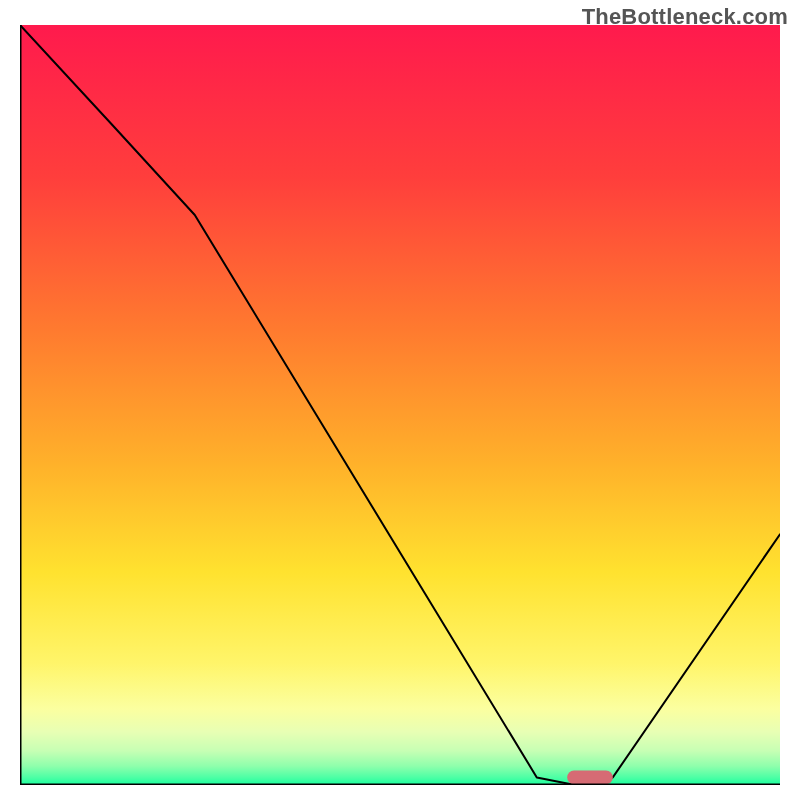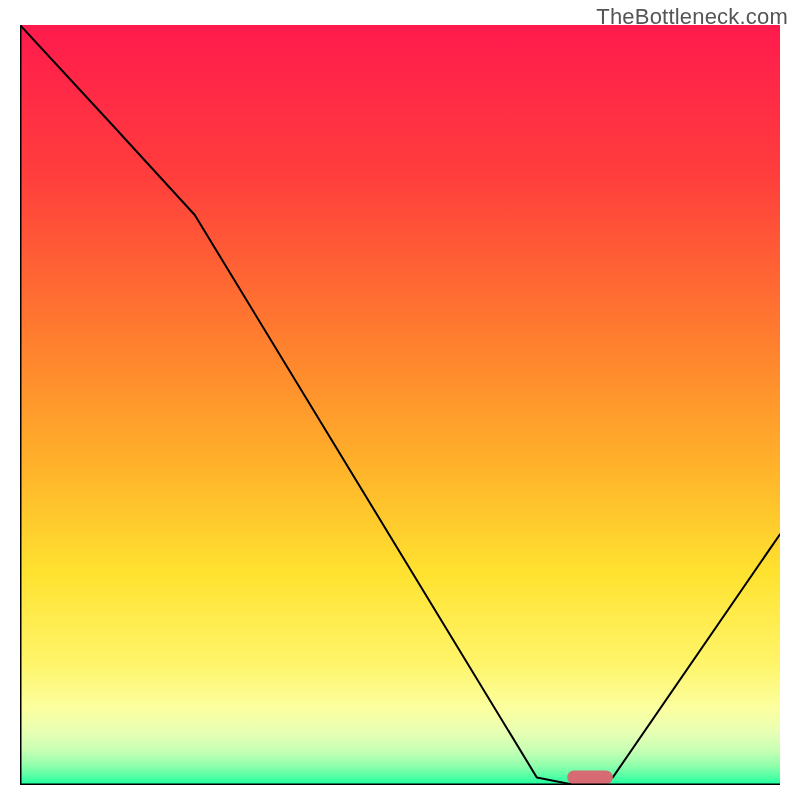--- a/index.html
+++ b/index.html
@@ -13,21 +13,21 @@
   .container {
     position: relative;
     width: 800px;
     height: 800px;
   }
   .watermark {
     position: absolute;
     top: 4px;
     right: 12px;
     font-size: 22px;
-    font-weight: normal;
+    font-weight: bold;
     color: #555555;
     z-index: 10;
     letter-spacing: 0.2px;
   }
   .plot-area {
     position: absolute;
     left: 20px;
     top: 25px;
     width: 760px;
     height: 760px;

